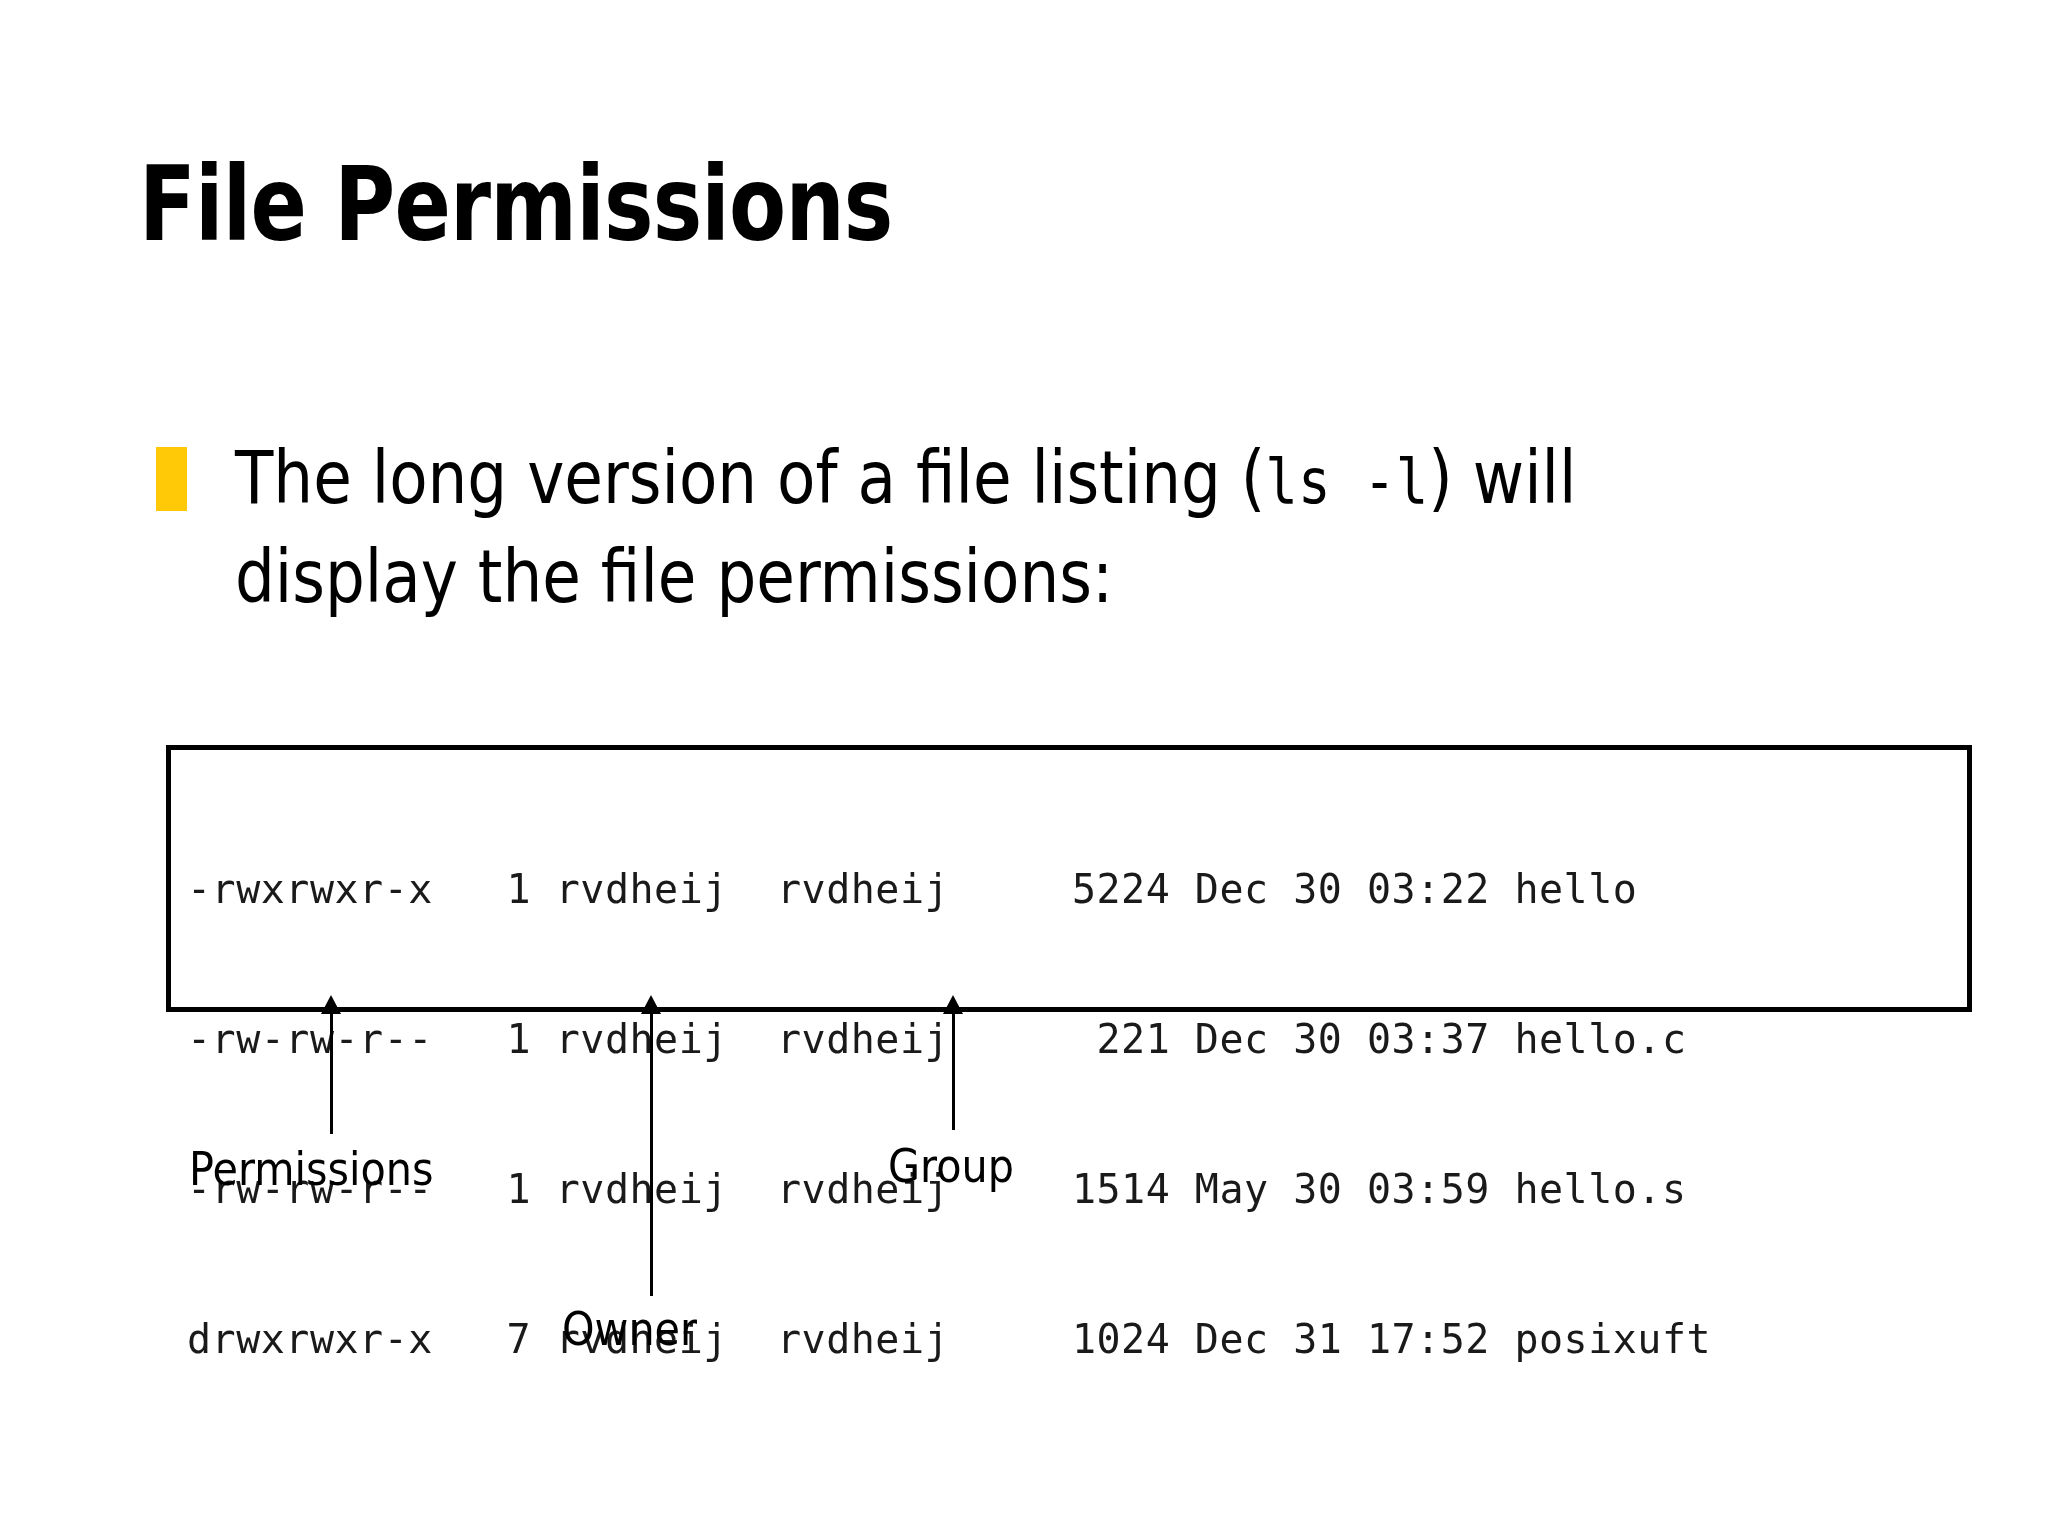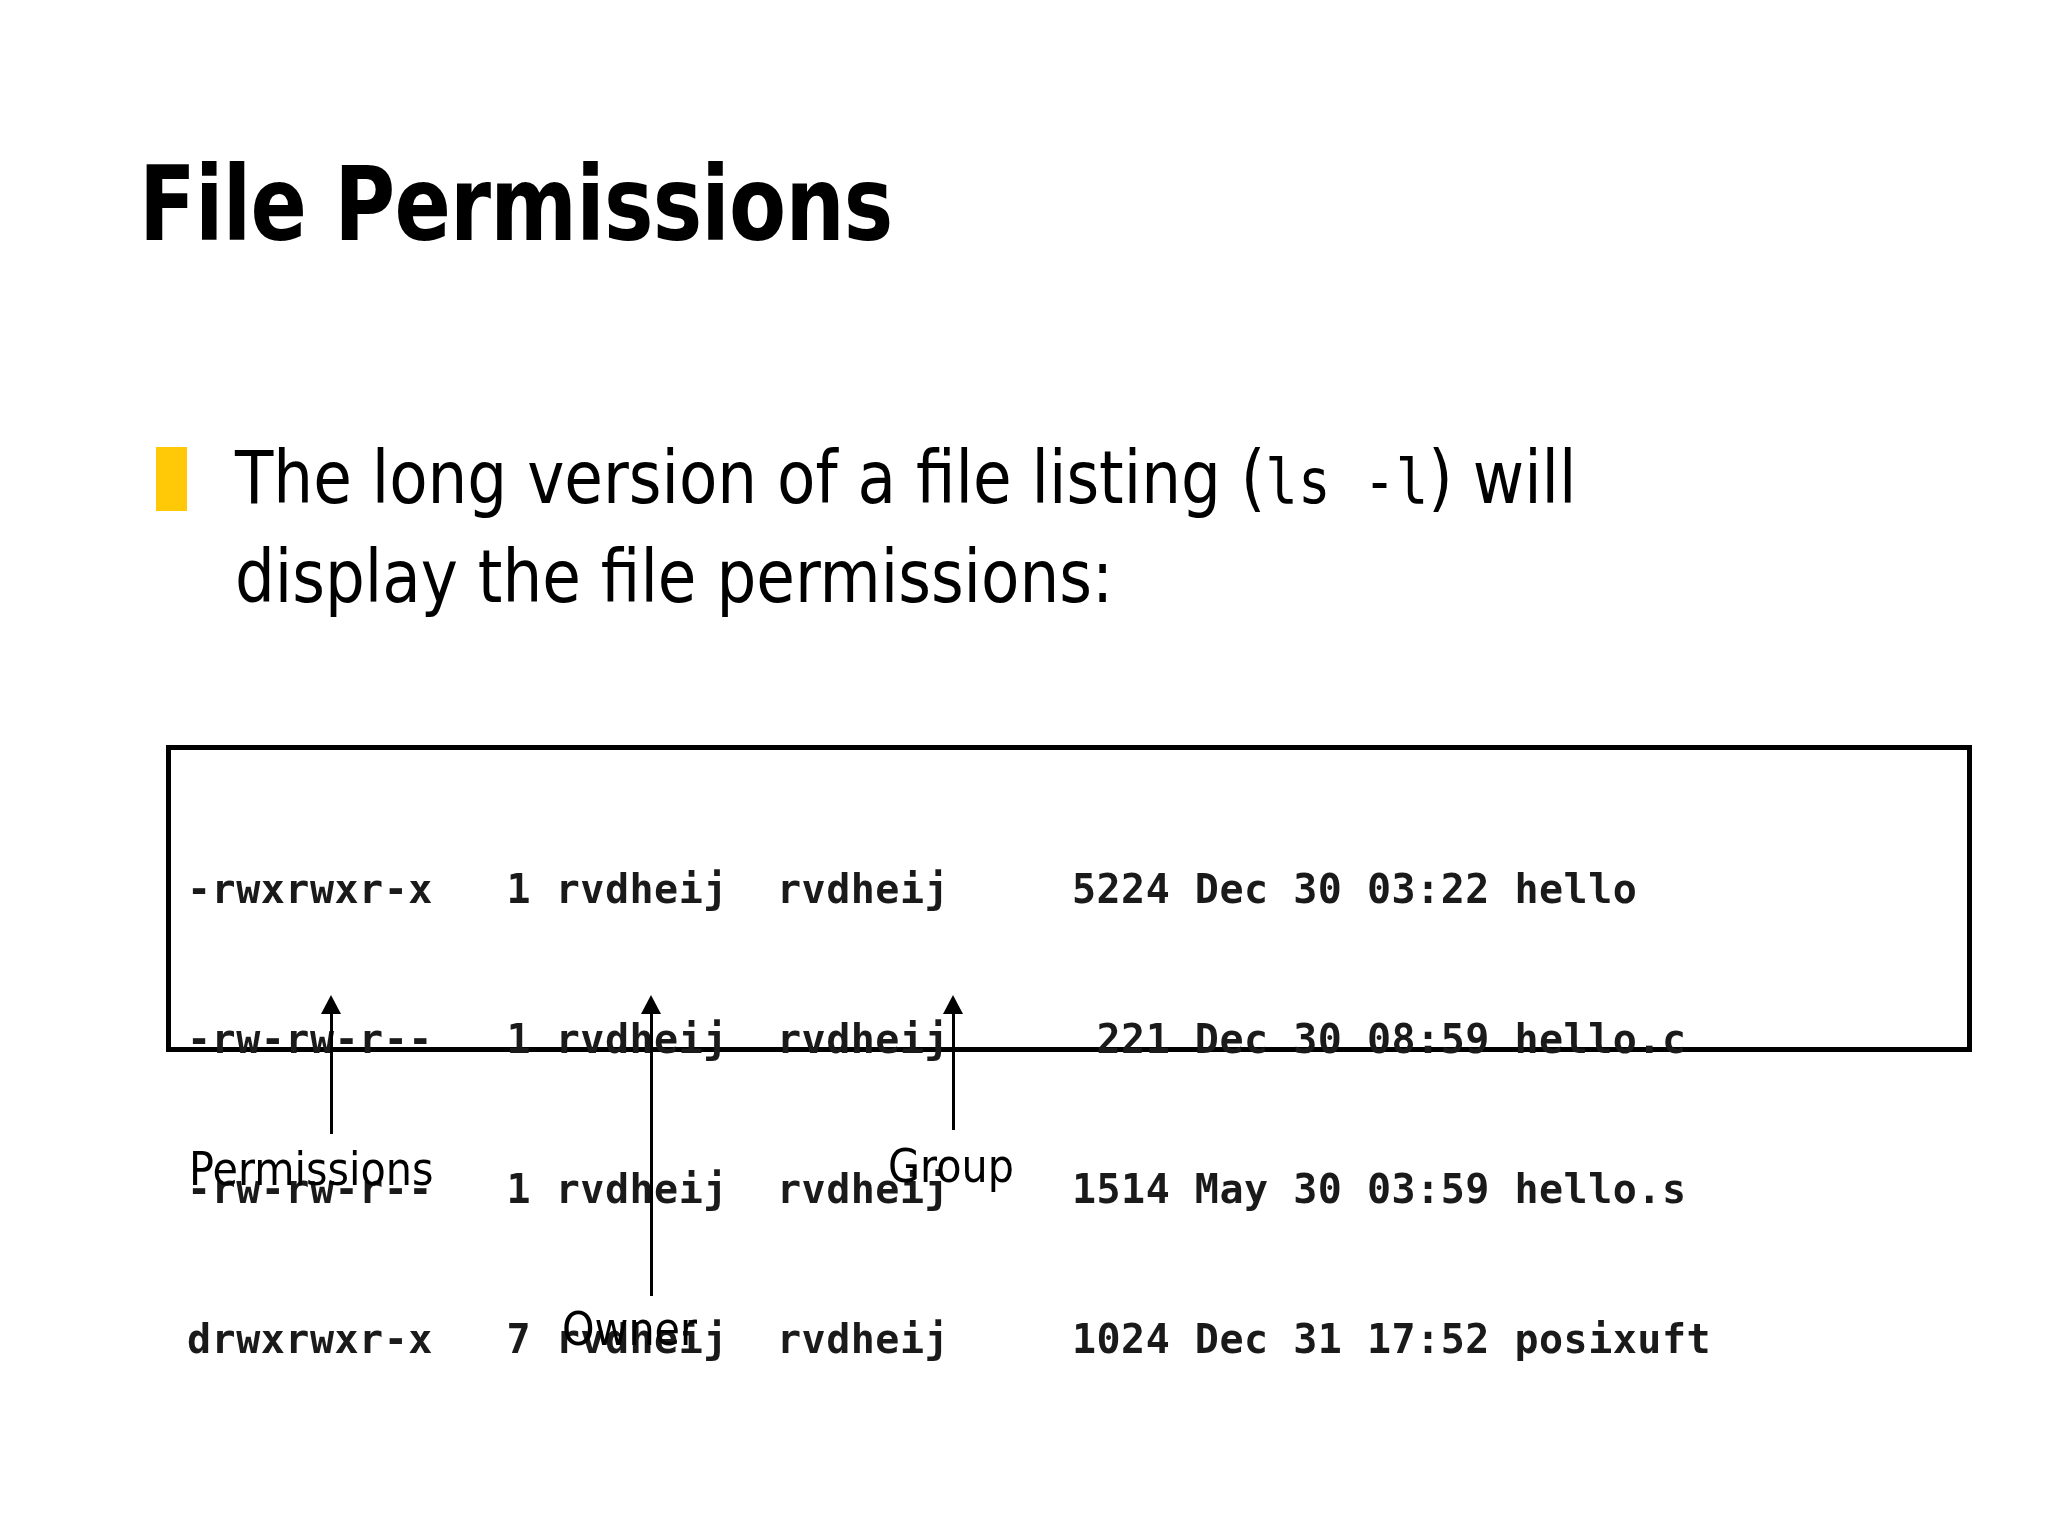--- a/index.html
+++ b/index.html
@@ -71,25 +71,24 @@
     font-size: 63px;
     letter-spacing: 0px;
   }
 
   
   #code-box {
     position: absolute;
     left: 131px;
     top: 745px;
     width: 1806px;
-    height: 307px;
+    height: 267px;
     border: 5px solid #000000;
     box-sizing: border-box;
     background: #ffffff;
-    font-weight: bold;
   }
   #code-listing {
     position: absolute;
     left: 16px;
     top: 14px;
     font-family: "DejaVu Sans Mono", monospace;
     font-size: 40px;
     line-height: 50px;
     white-space: pre;
     color: #1a1a1a;
@@ -141,21 +140,21 @@
   <div id="slide-title">File Permissions</div>
 
   <div id="bullet-row">
     <div id="bullet-marker"></div>
     <div id="bullet-text"><span>The long version of a file listing (</span><span class="mono-inline">ls</span><span class="mono-inline">  </span><span class="mono-inline">-l</span><span>) will display the file permissions:</span></div>
   </div>
 
   <div id="code-box">
     <div id="code-listing">
       <span class="code-line">-rwxrwxr-x   1 rvdheij  rvdheij     5224 Dec 30 03:22 hello</span>
-      <span class="code-line">-rw-rw-r--   1 rvdheij  rvdheij      221 Dec 30 08:59 hello.c</span>
+      <span class="code-line">-rw-rw-r--   1 rvdheij  rvdheij      221 Dec 30 03:37 hello.c</span>
       <span class="code-line">-rw-rw-r--   1 rvdheij  rvdheij     1514 May 30 03:59 hello.s</span>
       <span class="code-line">drwxrwxr-x   7 rvdheij  rvdheij     1024 Dec 31 17:52 posixuft</span>
     </div>
   </div>
 
   <div class="callout-arrow" id="arrow-permissions">
     <span class="arrow-head"></span>
   </div>
   <div class="callout-label" id="label-permissions">Permissions</div>
 

